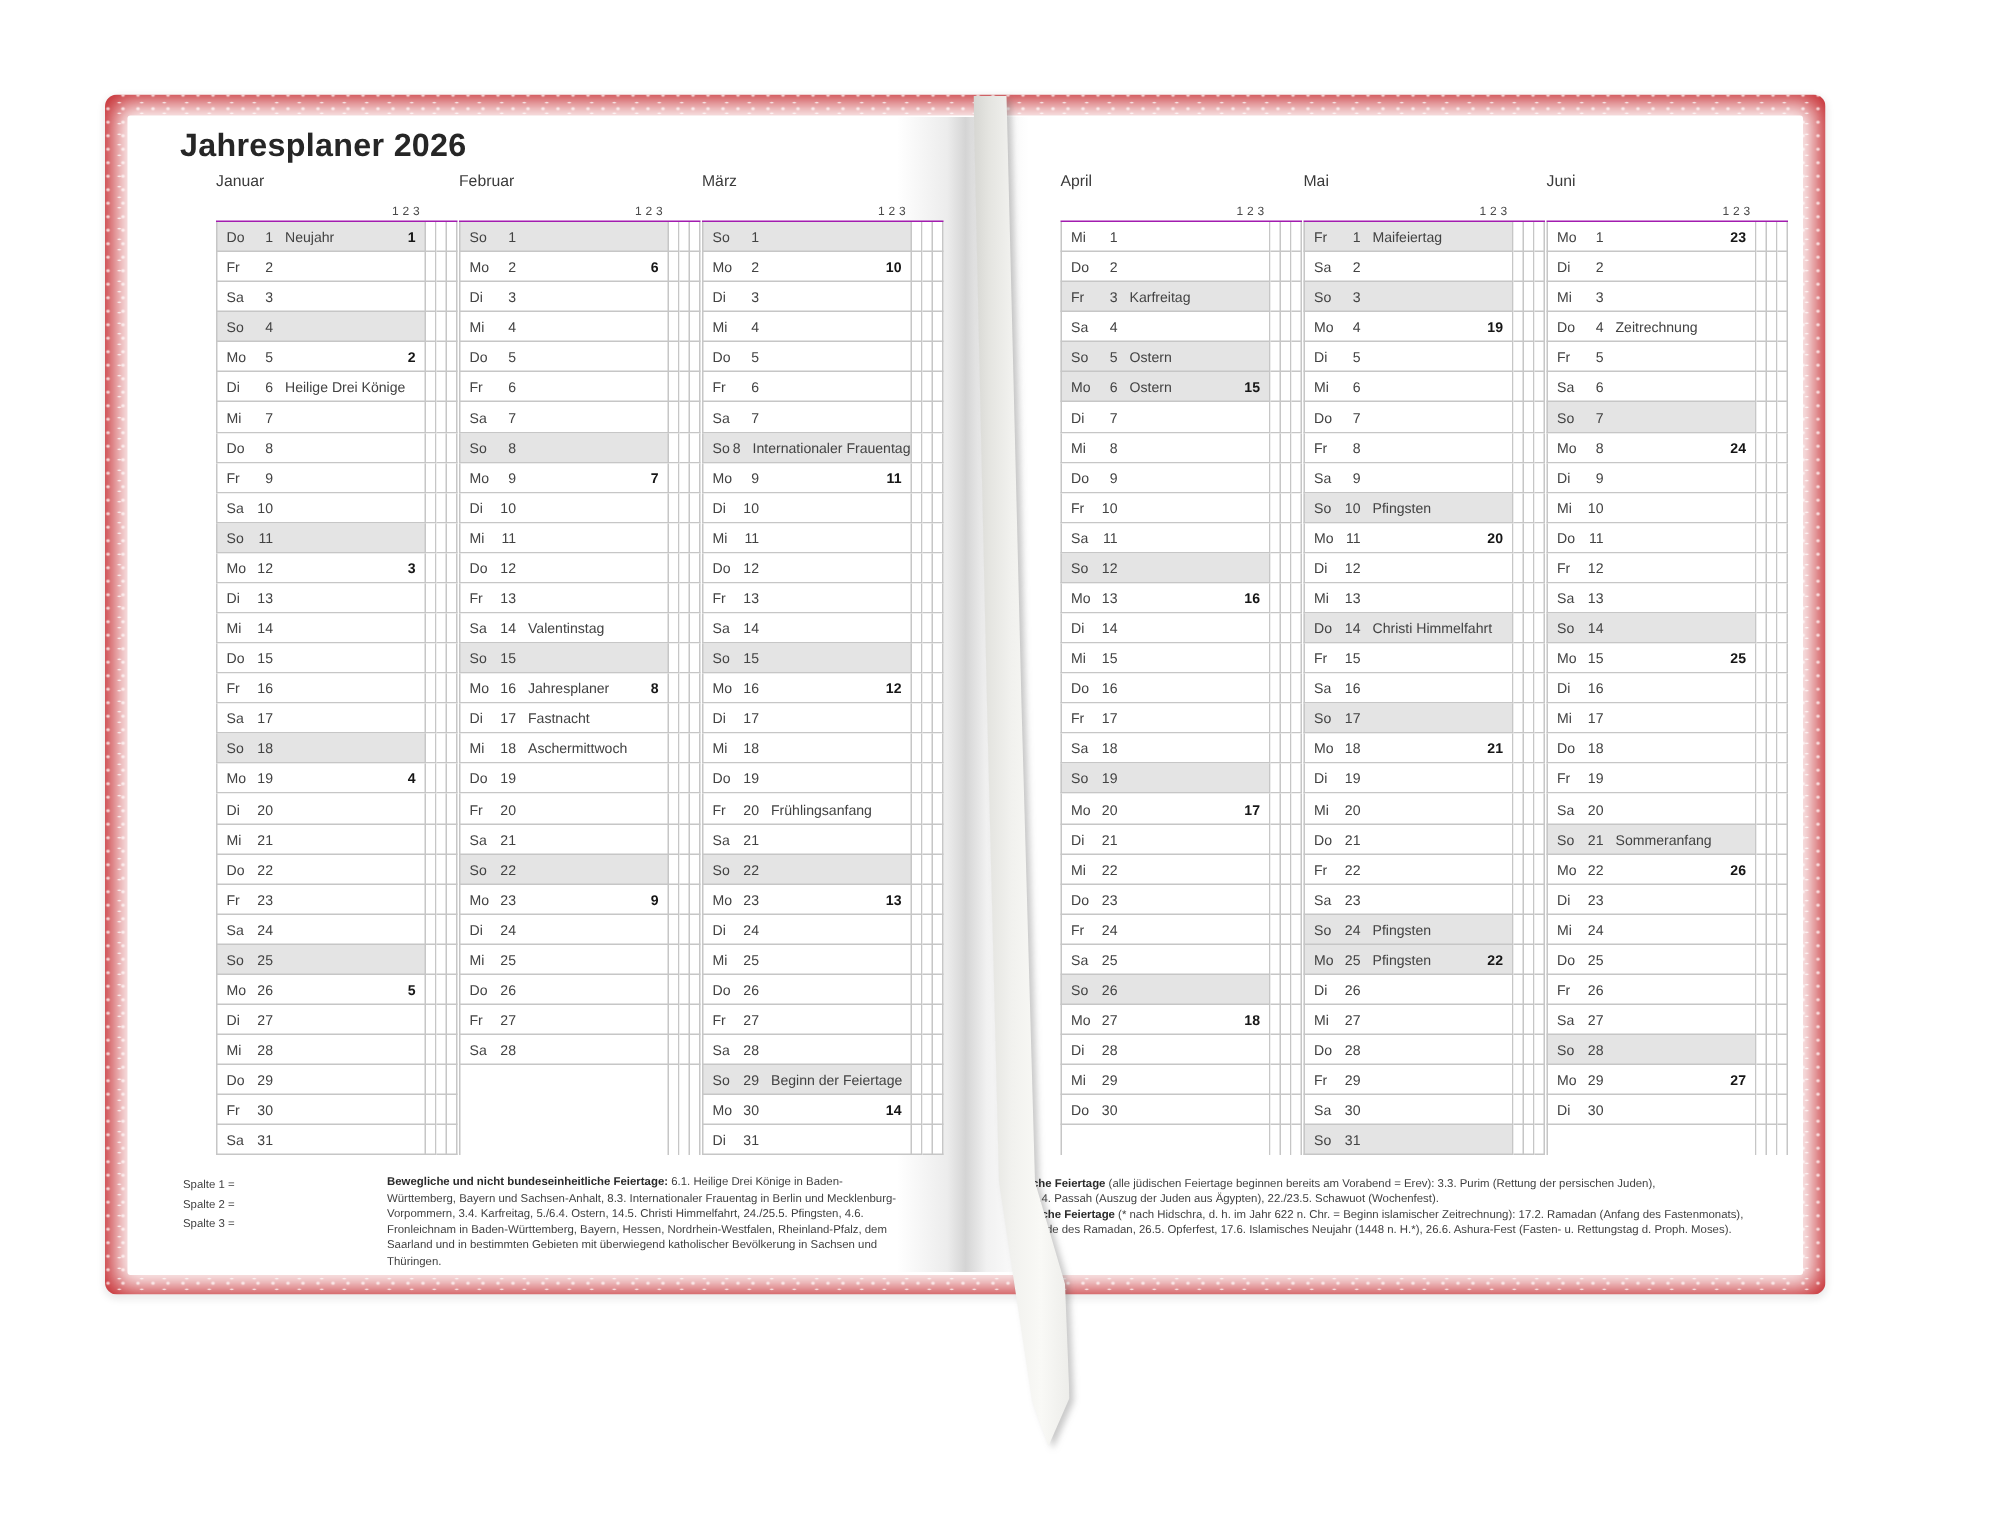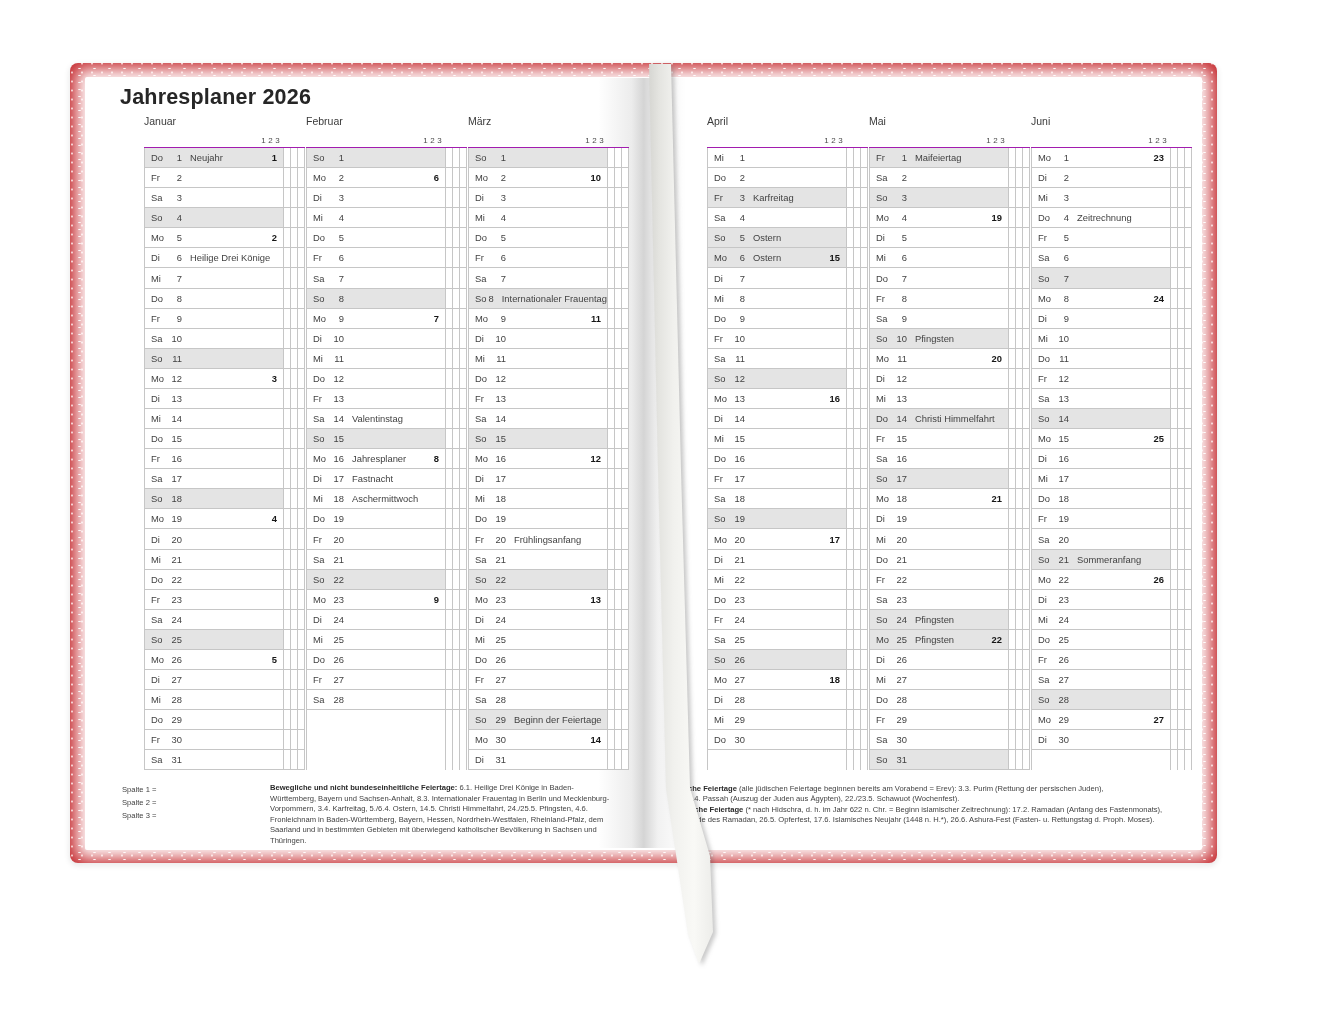--- a/index.html
+++ b/index.html
@@ -34,21 +34,21 @@
   .nc{width:7px;box-sizing:border-box;border-right:1px solid #c6c6c6;
       border-bottom:1px solid #c6c6c6;background:#fff;}
   .row.filler .main,.row.filler .nc{border-bottom:none;}
   .dw{width:17px;margin-left:6px;}
   .dn{width:14px;text-align:right;}
   .hol{margin-left:8px;white-space:nowrap;}
   .wk{margin-left:auto;margin-right:6px;font-weight:bold;color:#161616;}
   
   .footL1{position:absolute;left:122px;top:783px;font-size:7.6px;color:#3f3f3f;line-height:13px;}
   .footL2{position:absolute;left:258px;top:783px;width:346px;font-size:7.6px;color:#3f3f3f;
-          line-height:10.6px;margin-left:12px;}
+          line-height:10.6px;}
   .footL2 b,.footR b{color:#2a2a2a;}
   .footR{position:absolute;left:688px;top:784px;font-size:7.6px;color:#3f3f3f;
          line-height:10.4px;}
   .footR div{white-space:nowrap;}
   
   .ribbon-wrap{position:absolute;left:0;top:0;width:1335px;height:1024px;
                filter:drop-shadow(3px 2px 2px rgba(60,60,60,.28));pointer-events:none;}
   .ribbon{position:absolute;left:0;top:0;width:1335px;height:1024px;
           background:linear-gradient(to right,#d2d2ce 646px,#e4e4e0 659px,#f1f1ee 674px,
                      #f9f9f6 694px,#ebebe8 716px);

